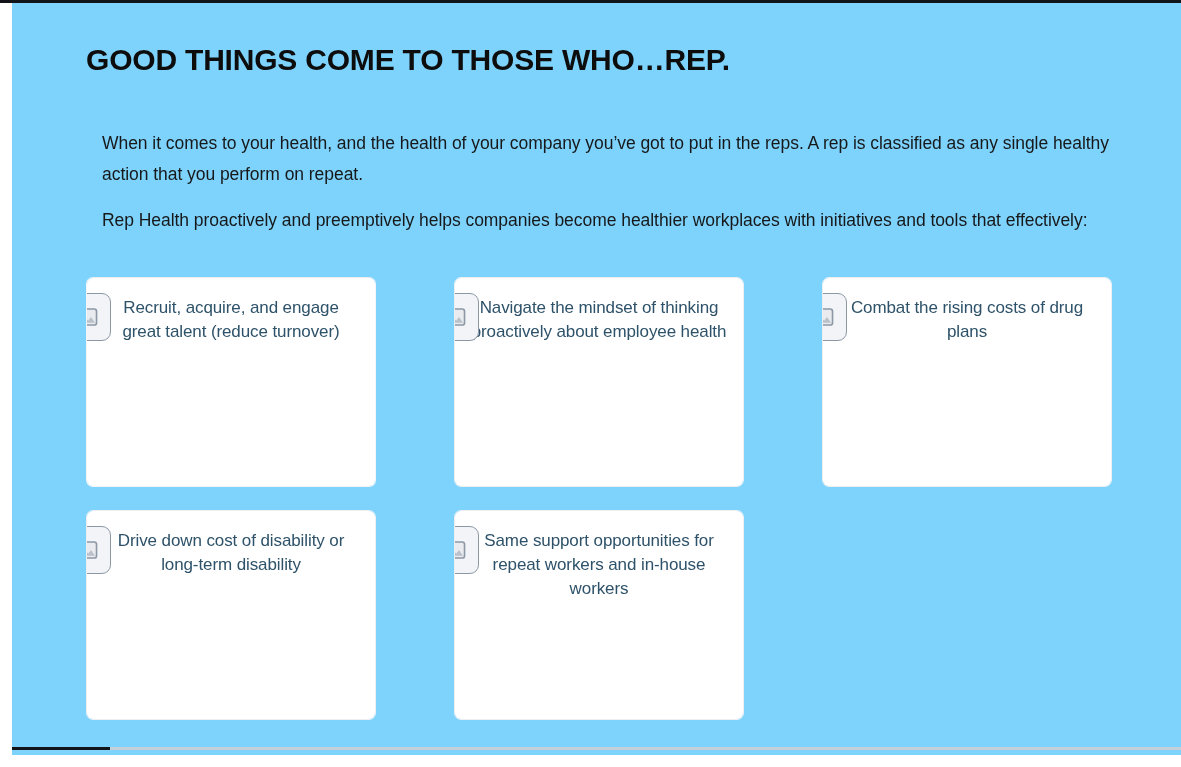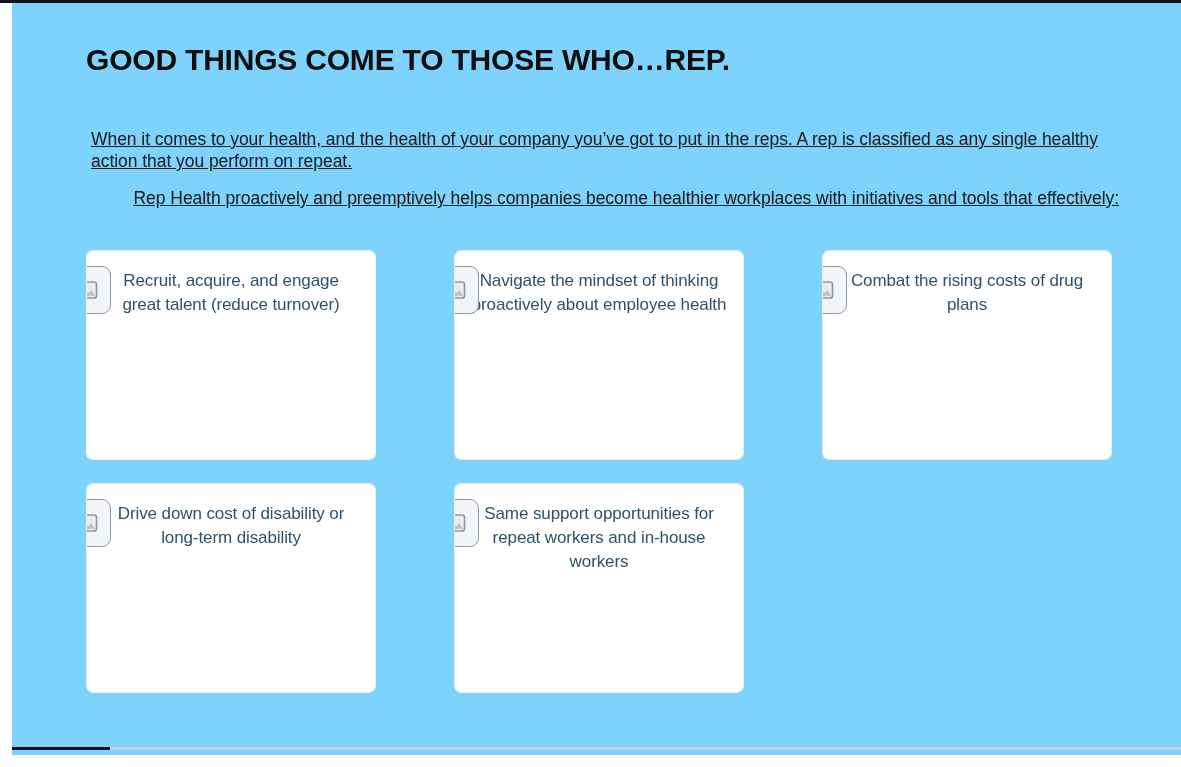--- a/index.html
+++ b/index.html
@@ -49,29 +49,28 @@
     font-weight: 700;
     letter-spacing: -0.2px;
     color: #0d0d0d;
     font-family: "Liberation Sans", "DejaVu Sans", sans-serif;
   }
 
   .intro {
     margin-top: 49px;
   }
   .intro p {
-    margin: 0 0 15px 5px;
+    margin: 0 0 15px 16px;
     font-size: 17.5px;
-    line-height: 22px;
+    line-height: 31px;
     color: #17181a;
     max-width: 1030px;
     letter-spacing: -0.05px;
-    text-decoration: underline;
-  }
-  .intro p:last-child { margin-bottom: 0; text-align: right; }
+  }
+  .intro p:last-child { margin-bottom: 0; }
 
   
   .card-grid {
     margin-top: 41px;
     display: grid;
     grid-template-columns: repeat(3, 290px);
     column-gap: 78px;
     row-gap: 23px;
   }
 

